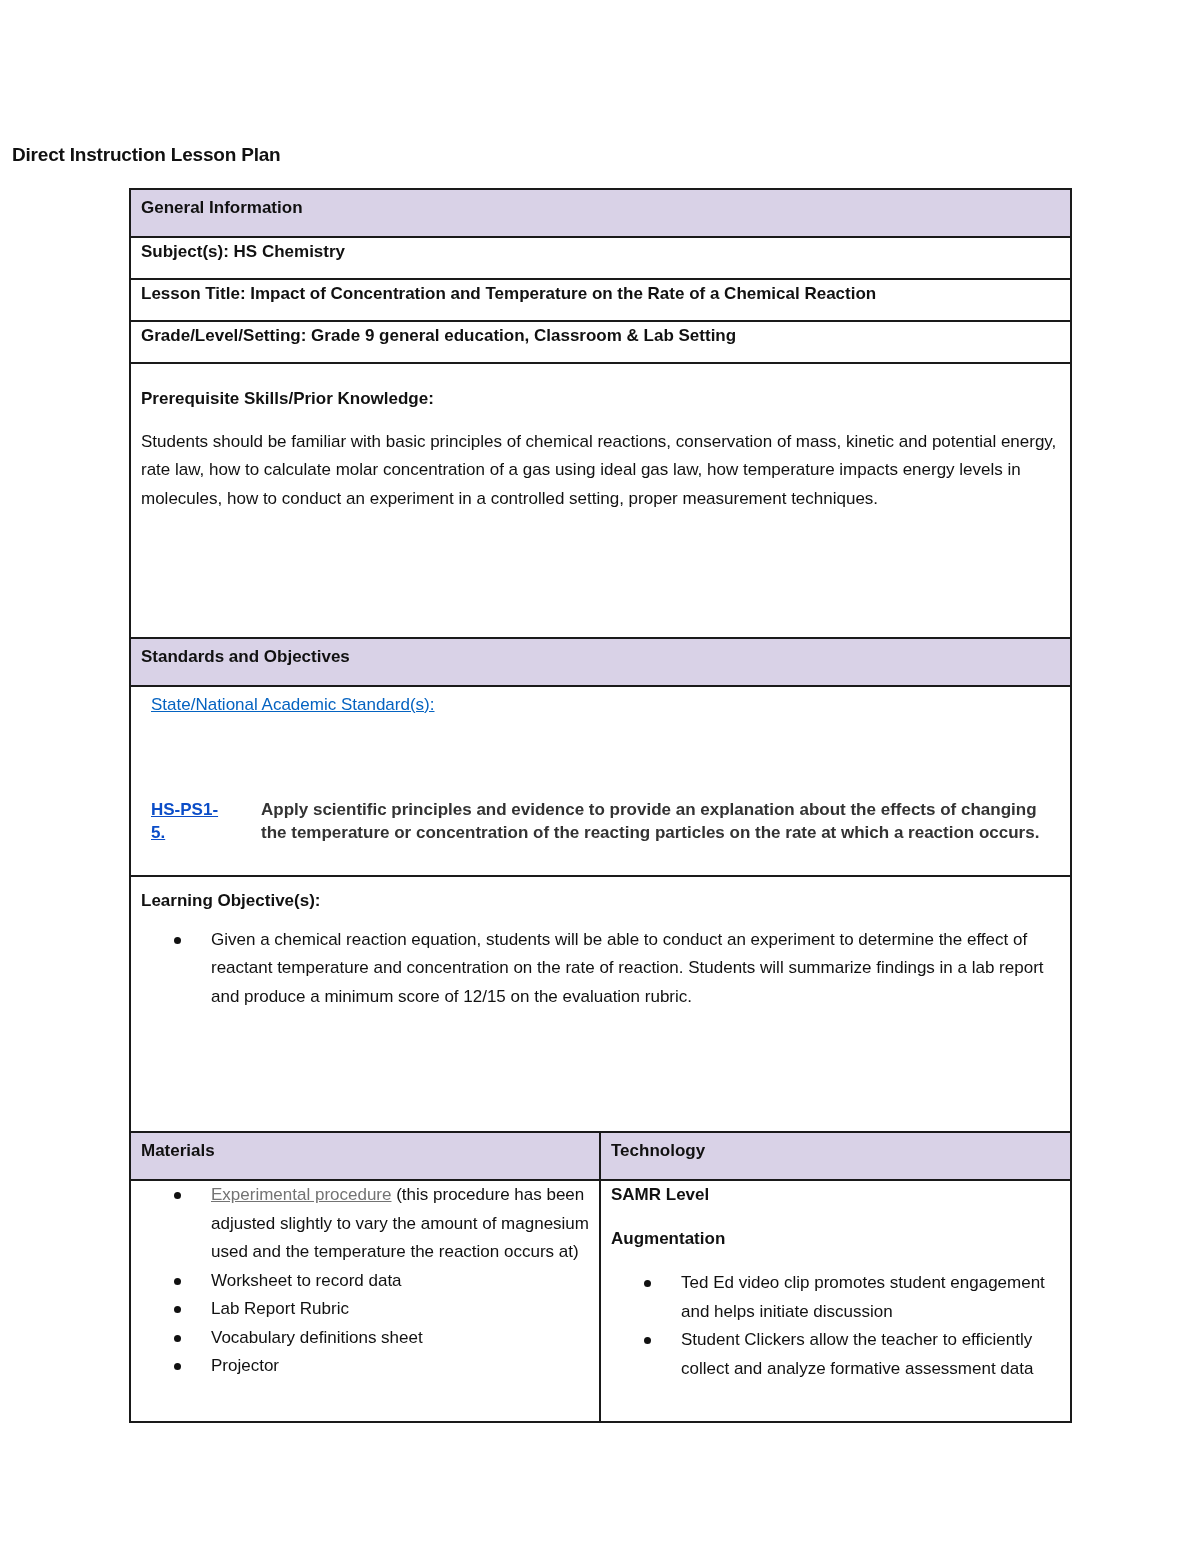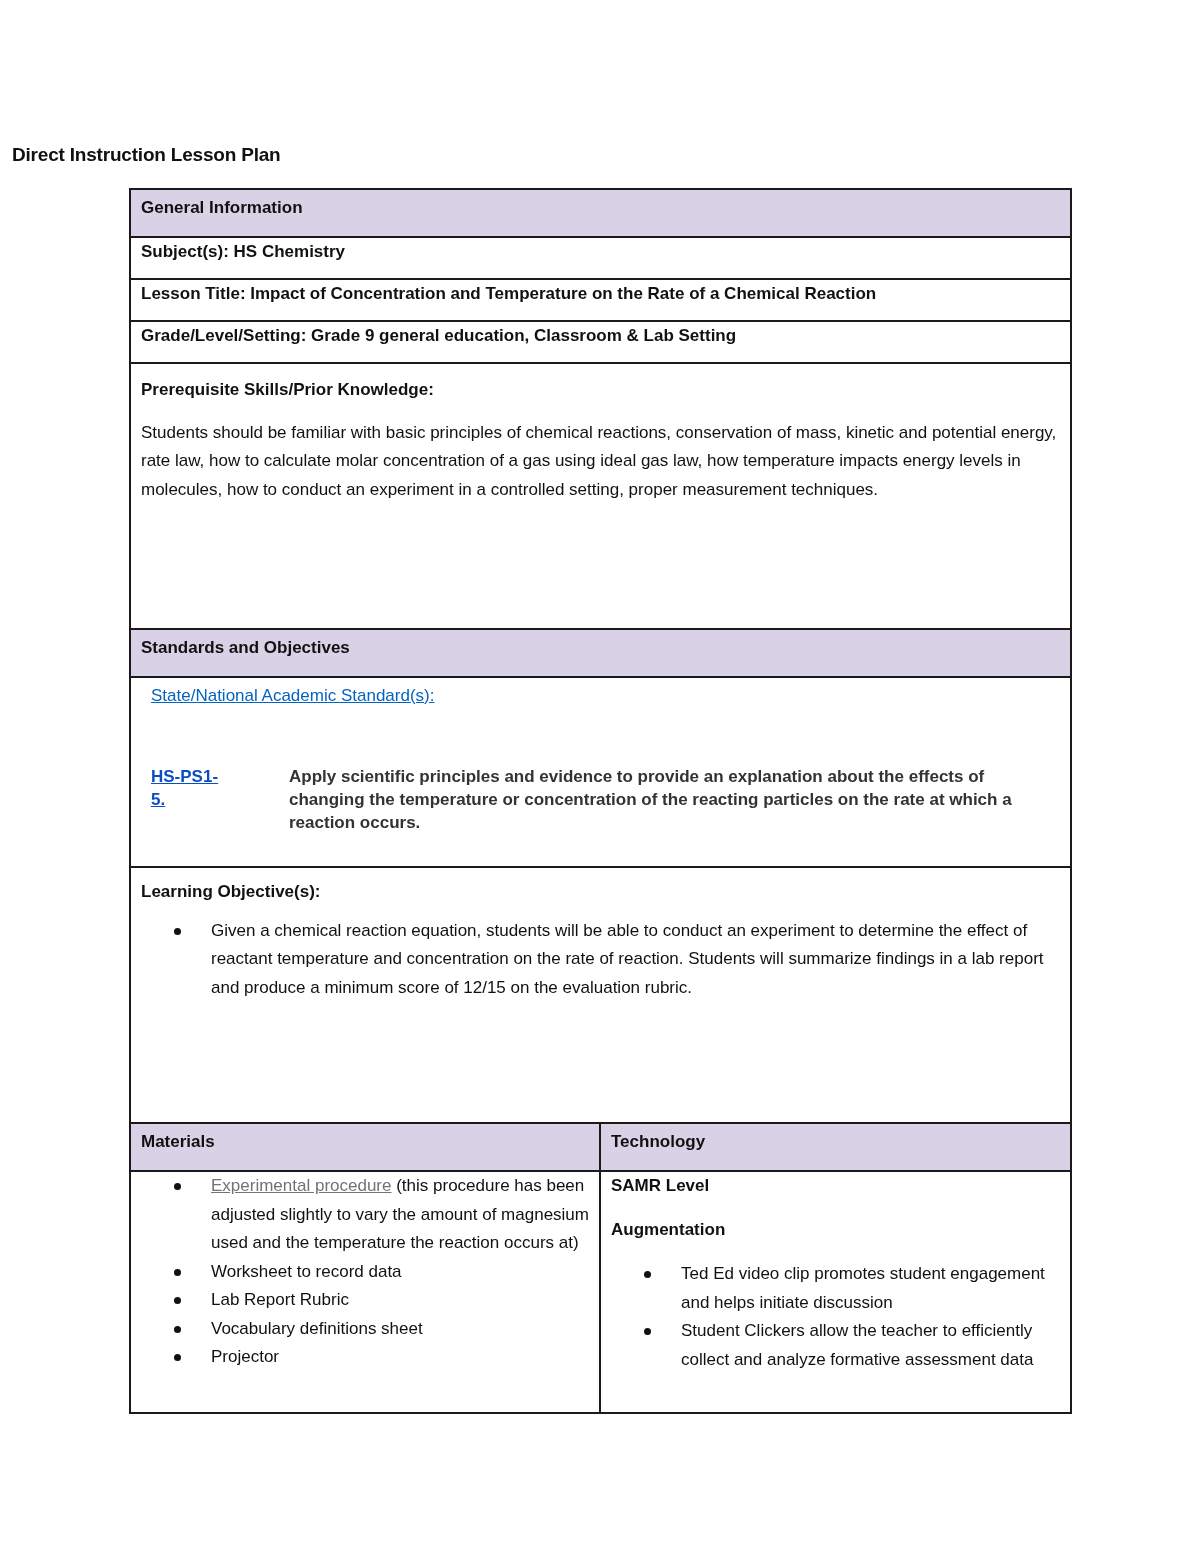--- a/index.html
+++ b/index.html
@@ -25,23 +25,23 @@
     background: #d9d2e7; font-size: 23px; font-weight: bold;
     height: 46px; padding-top: 3px; vertical-align: top;
   }
   td.band span { display: inline-block; padding-top: 4px; }
   td.row { height: 40px; font-weight: bold; font-size: 16.5px; padding-top: 4px; }
   .label-b { font-weight: bold; }
   .para { margin: 14px 0 0 0; }
   .link { color: #0563c1; text-decoration: underline; }
   .link-blue { color: #737373; text-decoration: underline; }
   .std-grid {
-    display: grid; grid-template-columns: 110px 1fr; margin-top: 54px;
+    display: grid; grid-template-columns: 110px 1fr; margin-top: 78px;
     font-family: "Liberation Sans", sans-serif; font-weight: bold; color: #333;
-    font-size: 17px; line-height: 23px; gap: 28px;
+    font-size: 17px; line-height: 23px;
   }
   .std-code { color: #0b4dc8; text-decoration: underline; }
   ul.bullets { margin: 10px 0 0 0; padding-left: 70px; list-style: none; }
   ul.bullets li { position: relative; }
   ul.bullets li::before {
     content: ""; position: absolute; left: -37px; top: 11px;
     width: 7px; height: 7px; border-radius: 50%; background: #111;
   }
   ul.tight { margin-top: 0; }
 </style>
@@ -65,21 +65,21 @@
   <tr>
     <td class="row" colspan="2">Subject(s): HS Chemistry</td>
   </tr>
   <tr>
     <td class="row" colspan="2">Lesson Title: Impact of Concentration and Temperature on the Rate of a Chemical Reaction</td>
   </tr>
   <tr>
     <td class="row" colspan="2">Grade/Level/Setting: Grade 9 general education, Classroom &amp; Lab Setting</td>
   </tr>
   <tr>
-    <td colspan="2" style="height:252px; padding-top:12px;margin-left:20px;">
+    <td colspan="2" style="height:252px; padding-top:21px;margin-left:20px;">
       <div class="label-b">Prerequisite Skills/Prior Knowledge:</div>
       <div class="para">Students should be familiar with basic principles of chemical reactions, conservation of mass, kinetic and potential energy, rate law, how to calculate molar concentration of a gas using ideal gas law, how temperature impacts energy levels in molecules, how to conduct an experiment in a controlled setting, proper measurement techniques.</div>
     </td>
   </tr>
 
   <tr>
     <td class="band" colspan="2">
       <span>Standards and Objectives</span>
     </td>
   </tr>

